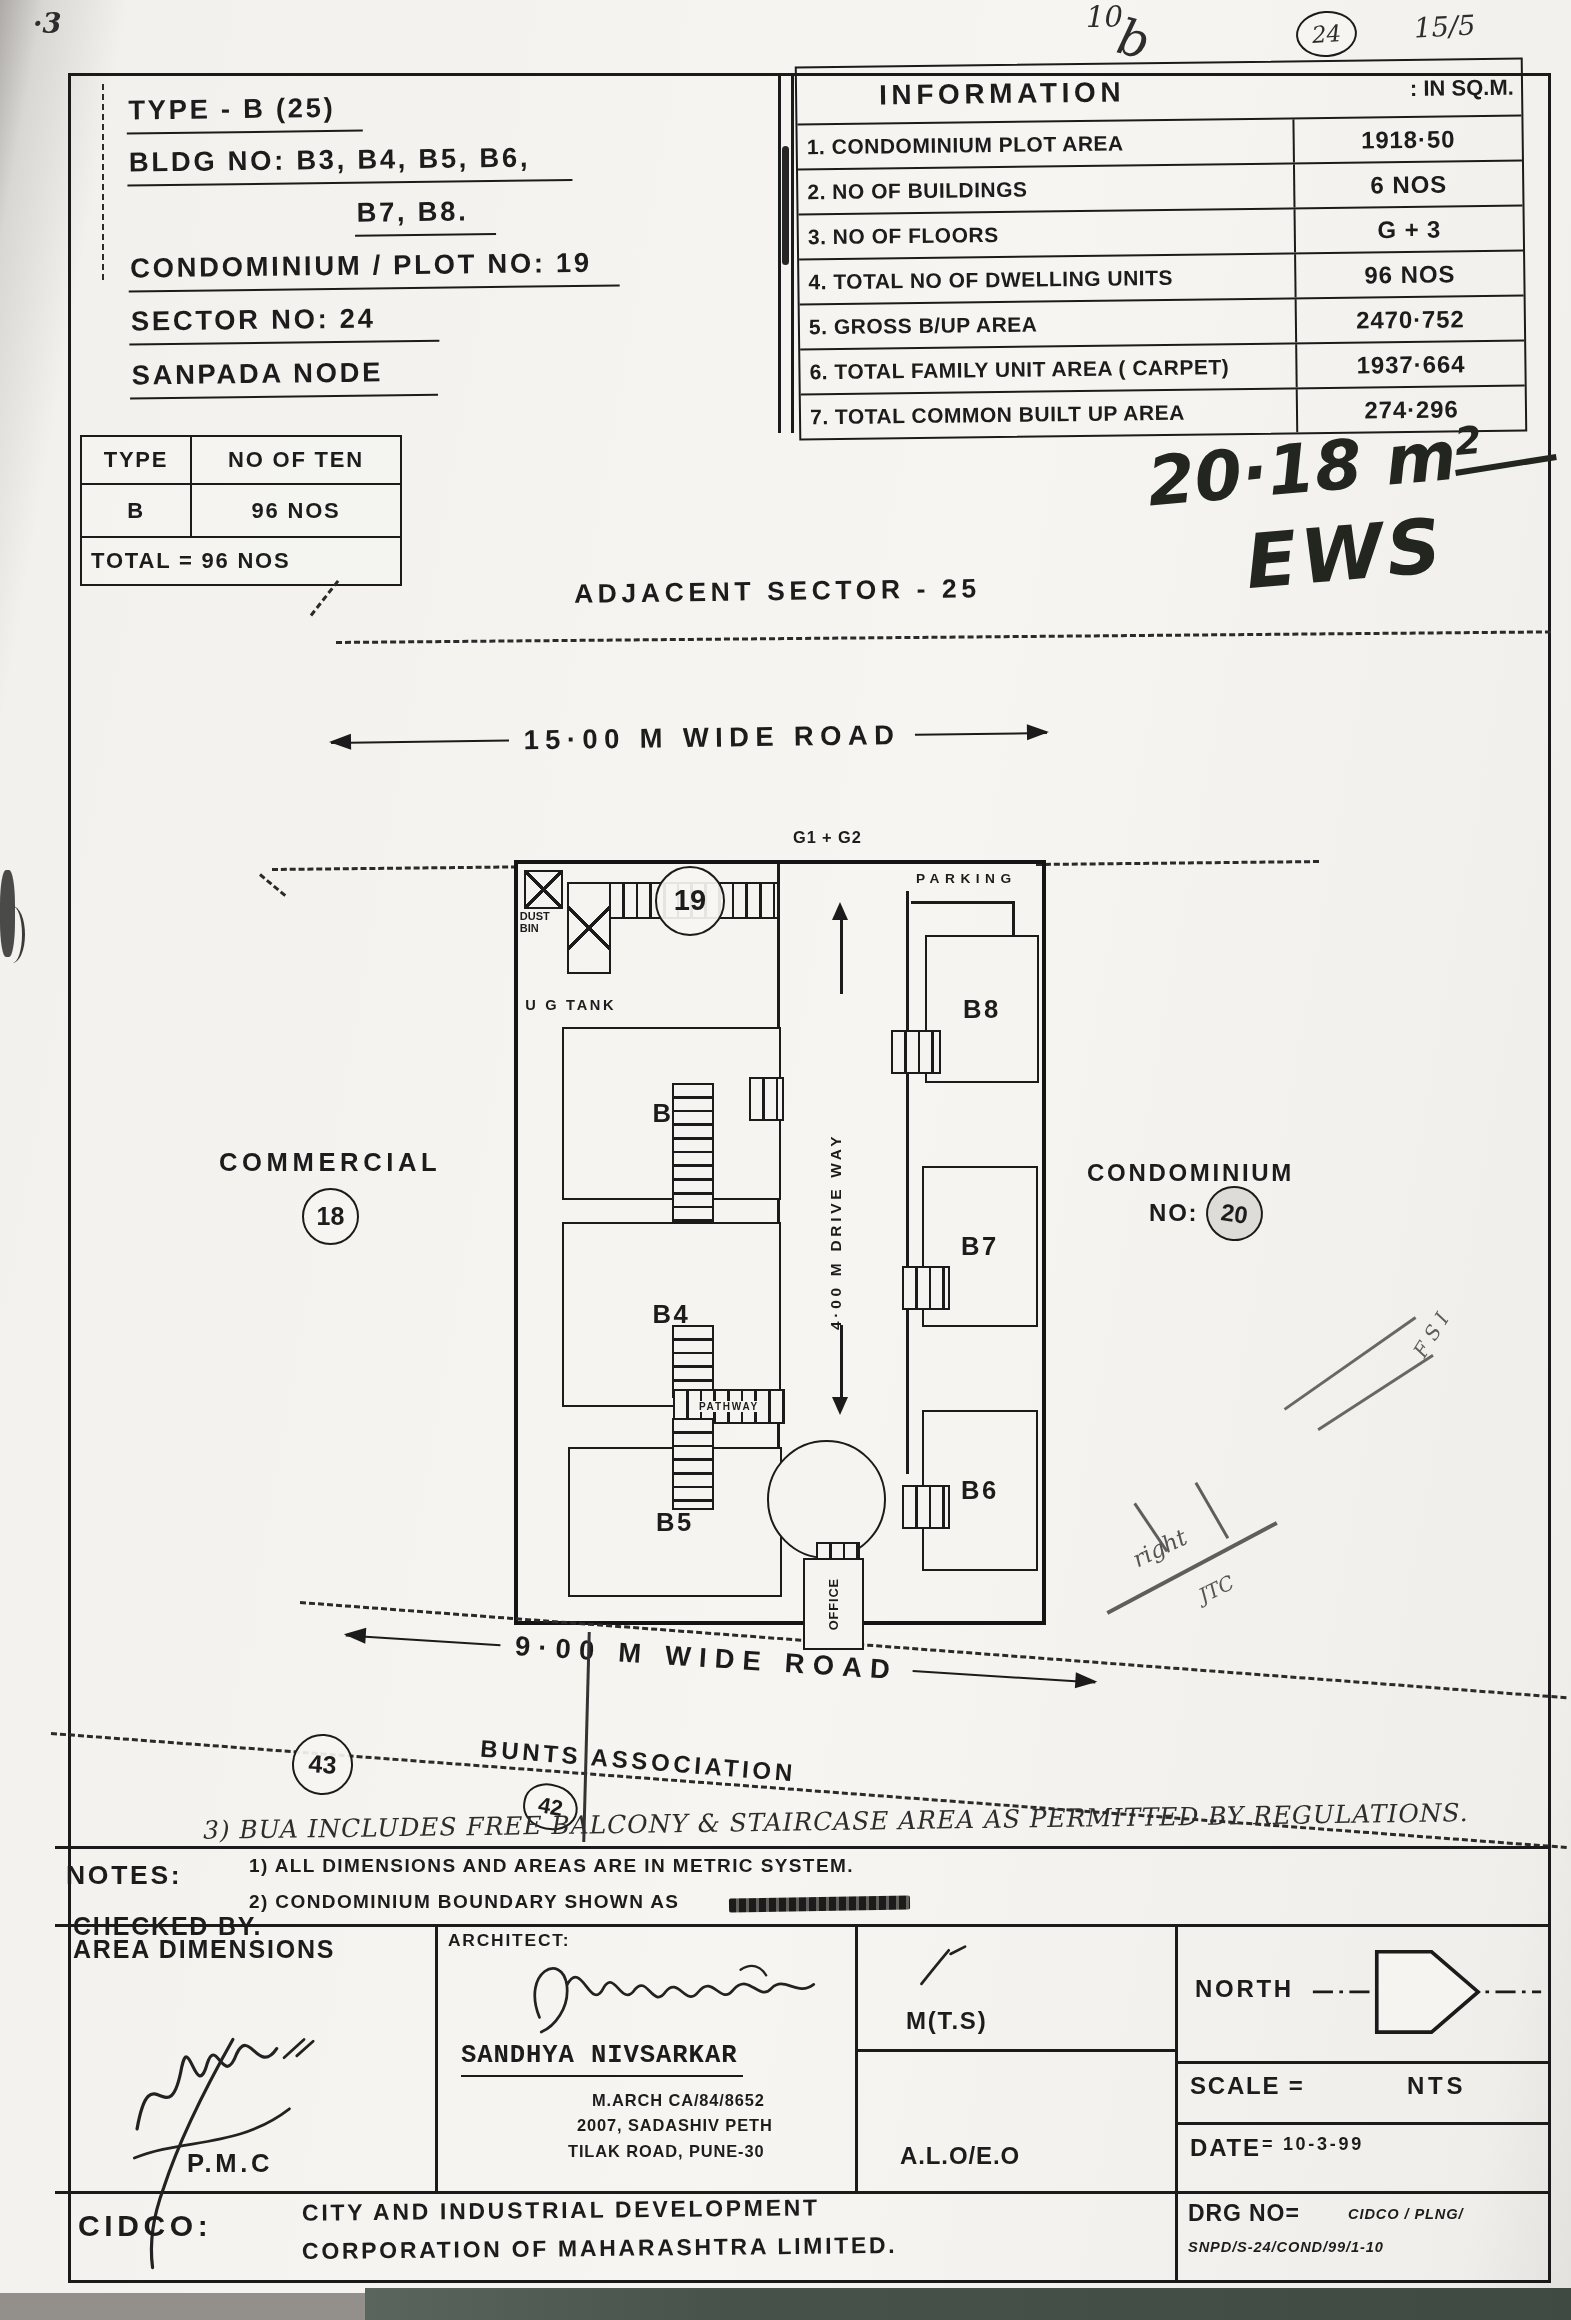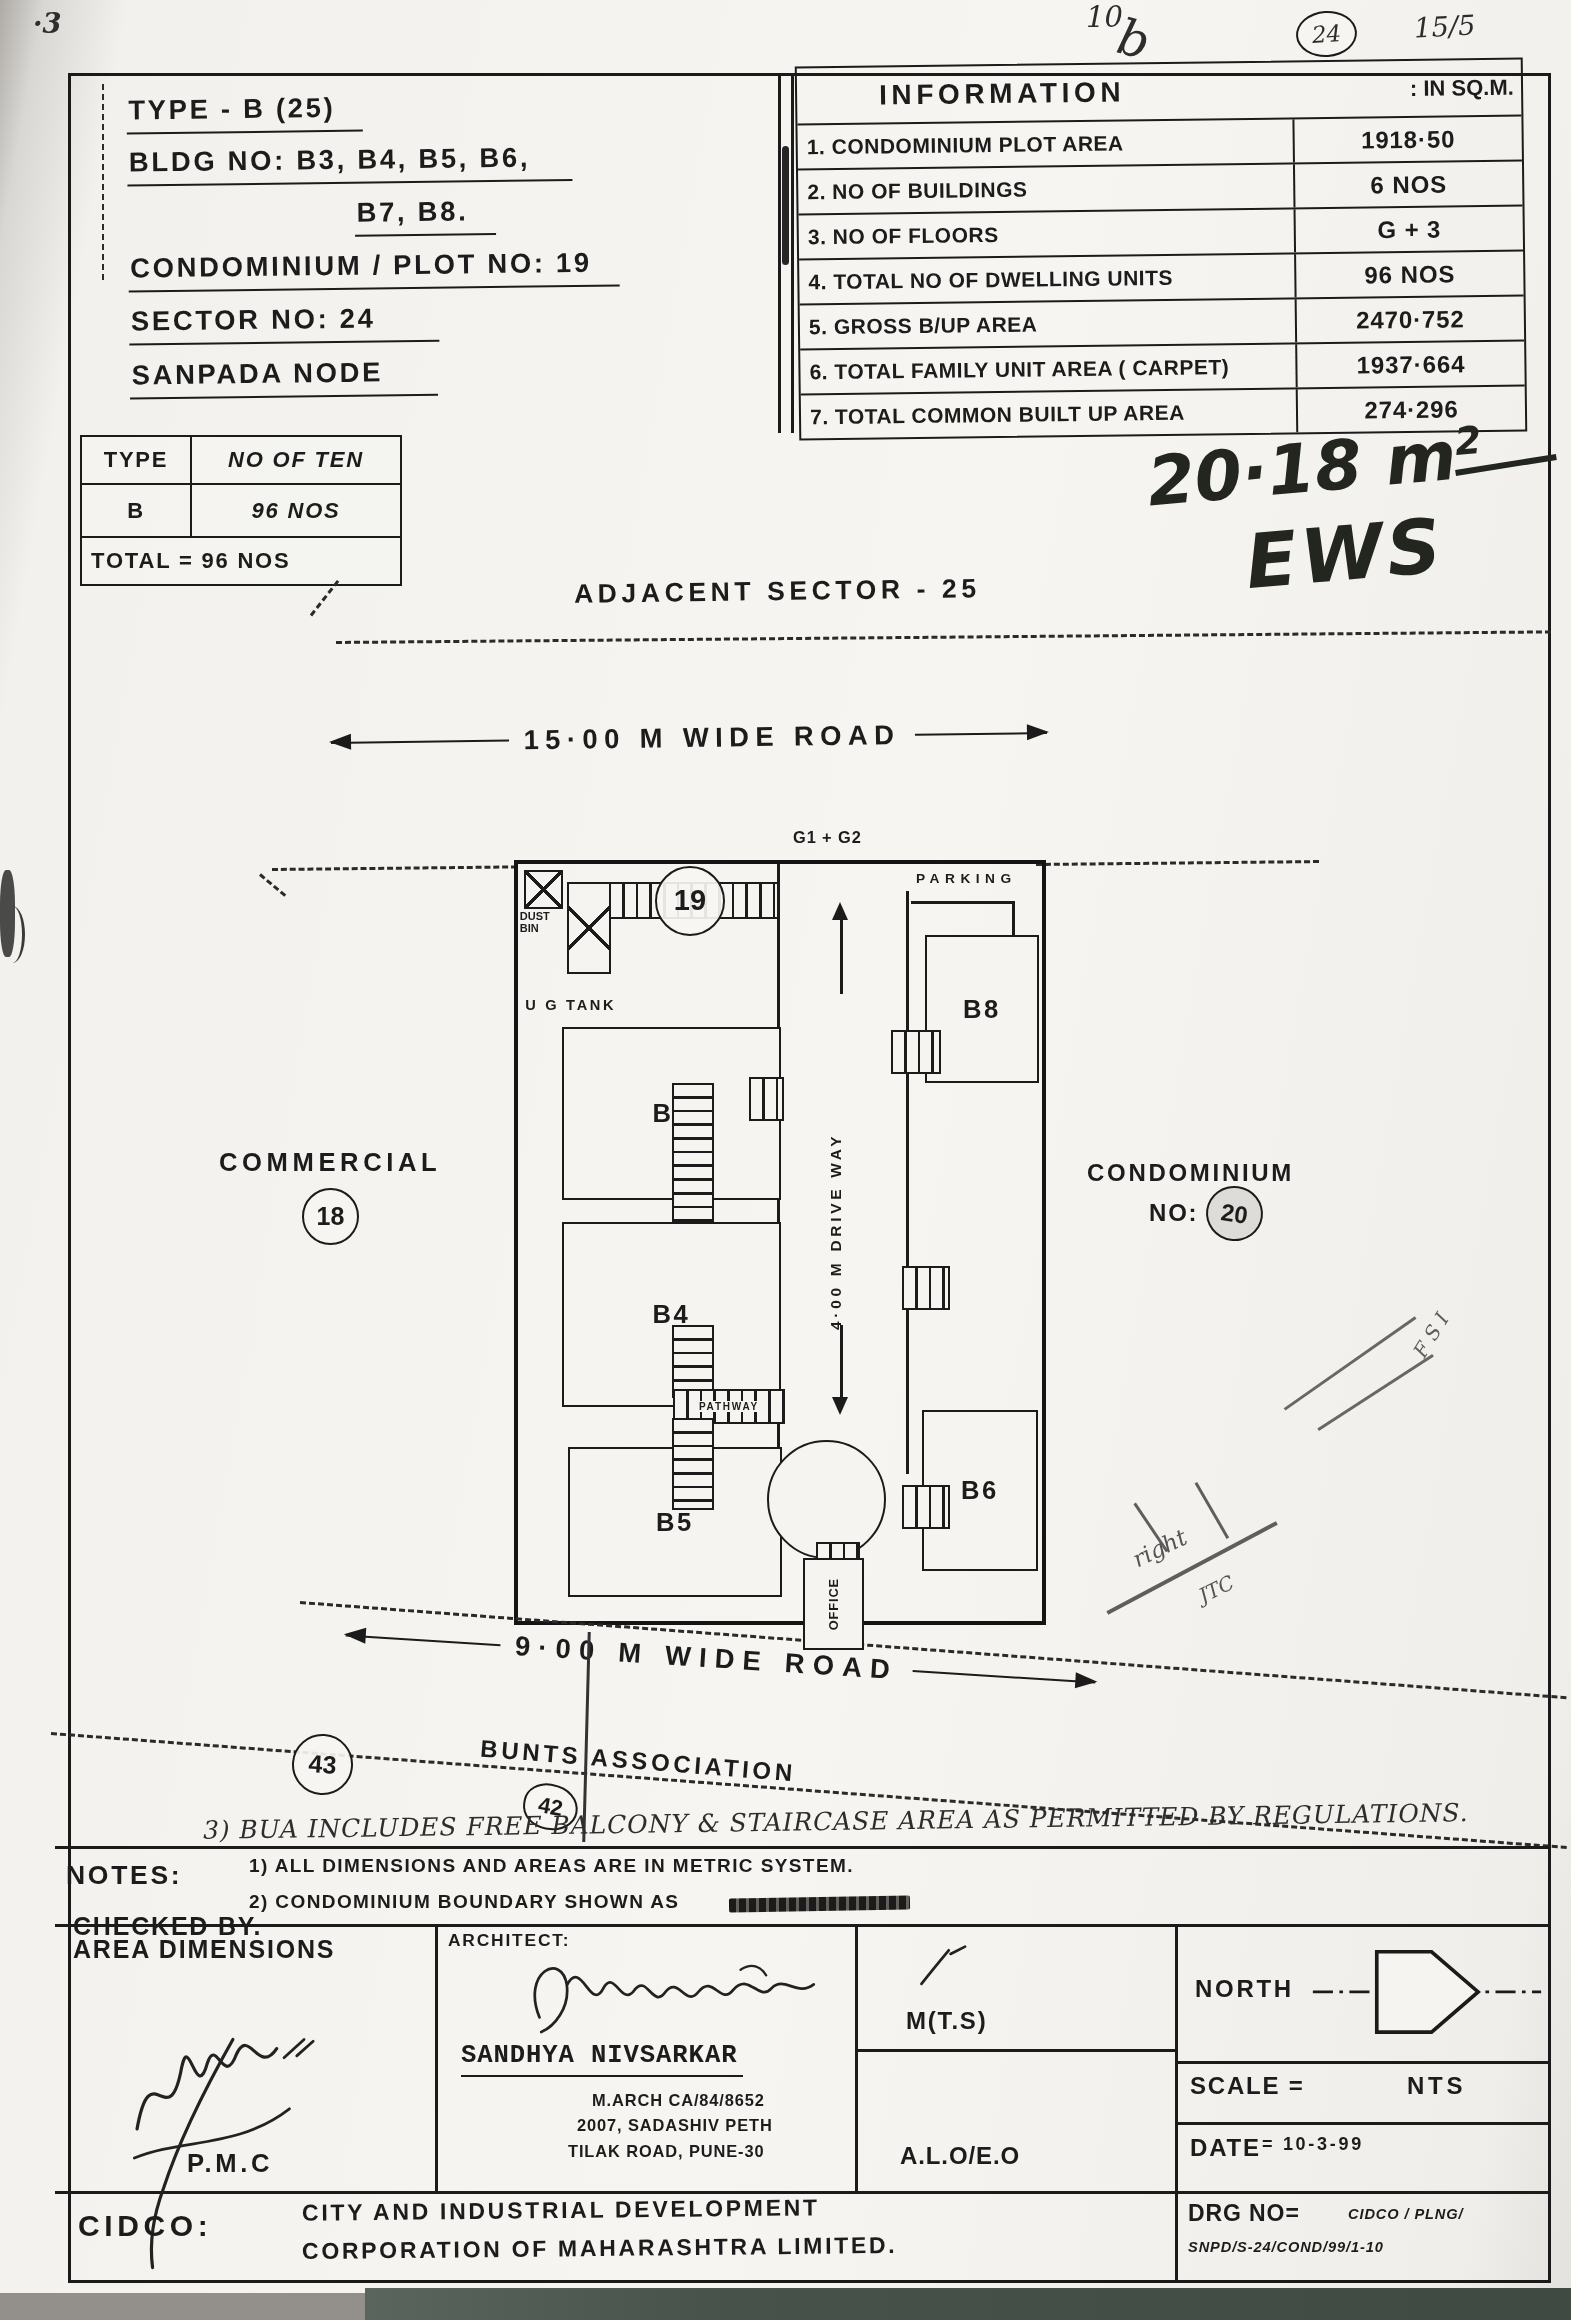--- a/index.html
+++ b/index.html
@@ -29,21 +29,21 @@
   #titleblock .tl{position:absolute;border-bottom:2.7px solid #1b1b1b;font-size:27.4px;font-weight:bold;letter-spacing:2.7px;padding:0 27.4px 6.4px 1.8px;white-space:nowrap;}
   #infotbl{position:absolute;left:797px;top:62px;width:724px;border:2.7px solid #1b1b1b;transform:rotate(-0.7deg);}
   .irow{display:flex;border-top:2.7px solid #1b1b1b;height:43px;align-items:stretch;}
   .irow.hd{border-top:none;height:55px;}
   .ilab{flex:0 0 486px;display:flex;align-items:center;padding-left:9.1px;font-weight:bold;font-size:21px;letter-spacing:0.5px;}
   .ival{flex:1;border-left:2.7px solid #1b1b1b;display:flex;align-items:center;justify-content:center;font-weight:bold;font-size:24px;letter-spacing:0.9px;}
   #typetbl{position:absolute;left:80px;top:435px;width:318px;border:2.7px solid #1b1b1b;background:rgba(246,245,242,.5);}
   .trow{display:flex;border-top:2.7px solid #1b1b1b;height:46px;align-items:stretch;font-weight:bold;font-size:22px;}
   .trow:first-child{border-top:none;}
   .tc1{flex:0 0 108px;display:flex;align-items:center;justify-content:center;letter-spacing:1.8px;}
-  .tc2{flex:1;border-left:2.7px solid #1b1b1b;display:flex;align-items:center;justify-content:center;letter-spacing:1.8px;font-style:italic;}
+  .tc2{flex:1;border-left:2.7px solid #1b1b1b;display:flex;align-items:center;justify-content:center;letter-spacing:1.8px;}
   .tspan{display:flex;align-items:center;padding-left:9.1px;letter-spacing:1.8px;}
   svg{position:absolute;overflow:visible;}
 </style>
 </head>
 <body>
 
 <div id="sheet">
 
   <div class="ln" style="left:0;top:870px;width:14.6px;height:87px;background:#4a4a48;border-radius:40%;"></div>
   <div style="position:absolute;left:0;top:906px;width:22px;height:57px;border-right:3.7px solid #3a3a3a;border-radius:50%;"></div>
@@ -173,20 +173,23 @@
 
     <div class="ln" style="left:393px;top:37px;width:103px;height:2.7px;"></div>
     <div class="ln" style="left:494px;top:37px;width:2.7px;height:37px;"></div>
     <div class="ln" style="left:494px;top:71px;width:25.6px;height:2.7px;"></div>
     <div class="t" style="left:398px;top:7.3px;font-size:13.7px;letter-spacing:5.5px;">PARKING</div>
 
     <div class="bldg" style="left:407px;top:71px;width:110px;height:144px;">
         <span>B8</span>
       </div>
     <div class="hatch-h" style="left:373px;top:166px;width:46px;height:40px;"></div>
+    <div class="bldg" style="left:404px;top:302px;width:112px;height:157px;">
+        <span>B7</span>
+      </div>
     <div class="hatch-h" style="left:384px;top:402px;width:44px;height:40px;"></div>
     <div class="bldg" style="left:404px;top:546px;width:112px;height:157px;">
         <span>B6</span>
       </div>
     <div class="hatch-h" style="left:384px;top:621px;width:44px;height:40px;"></div>
 
     <div class="bldg" style="left:44px;top:163px;width:215px;height:169px;">
         <span>B3</span>
       </div>
     <div class="bldg" style="left:44px;top:358px;width:215px;height:181px;">

